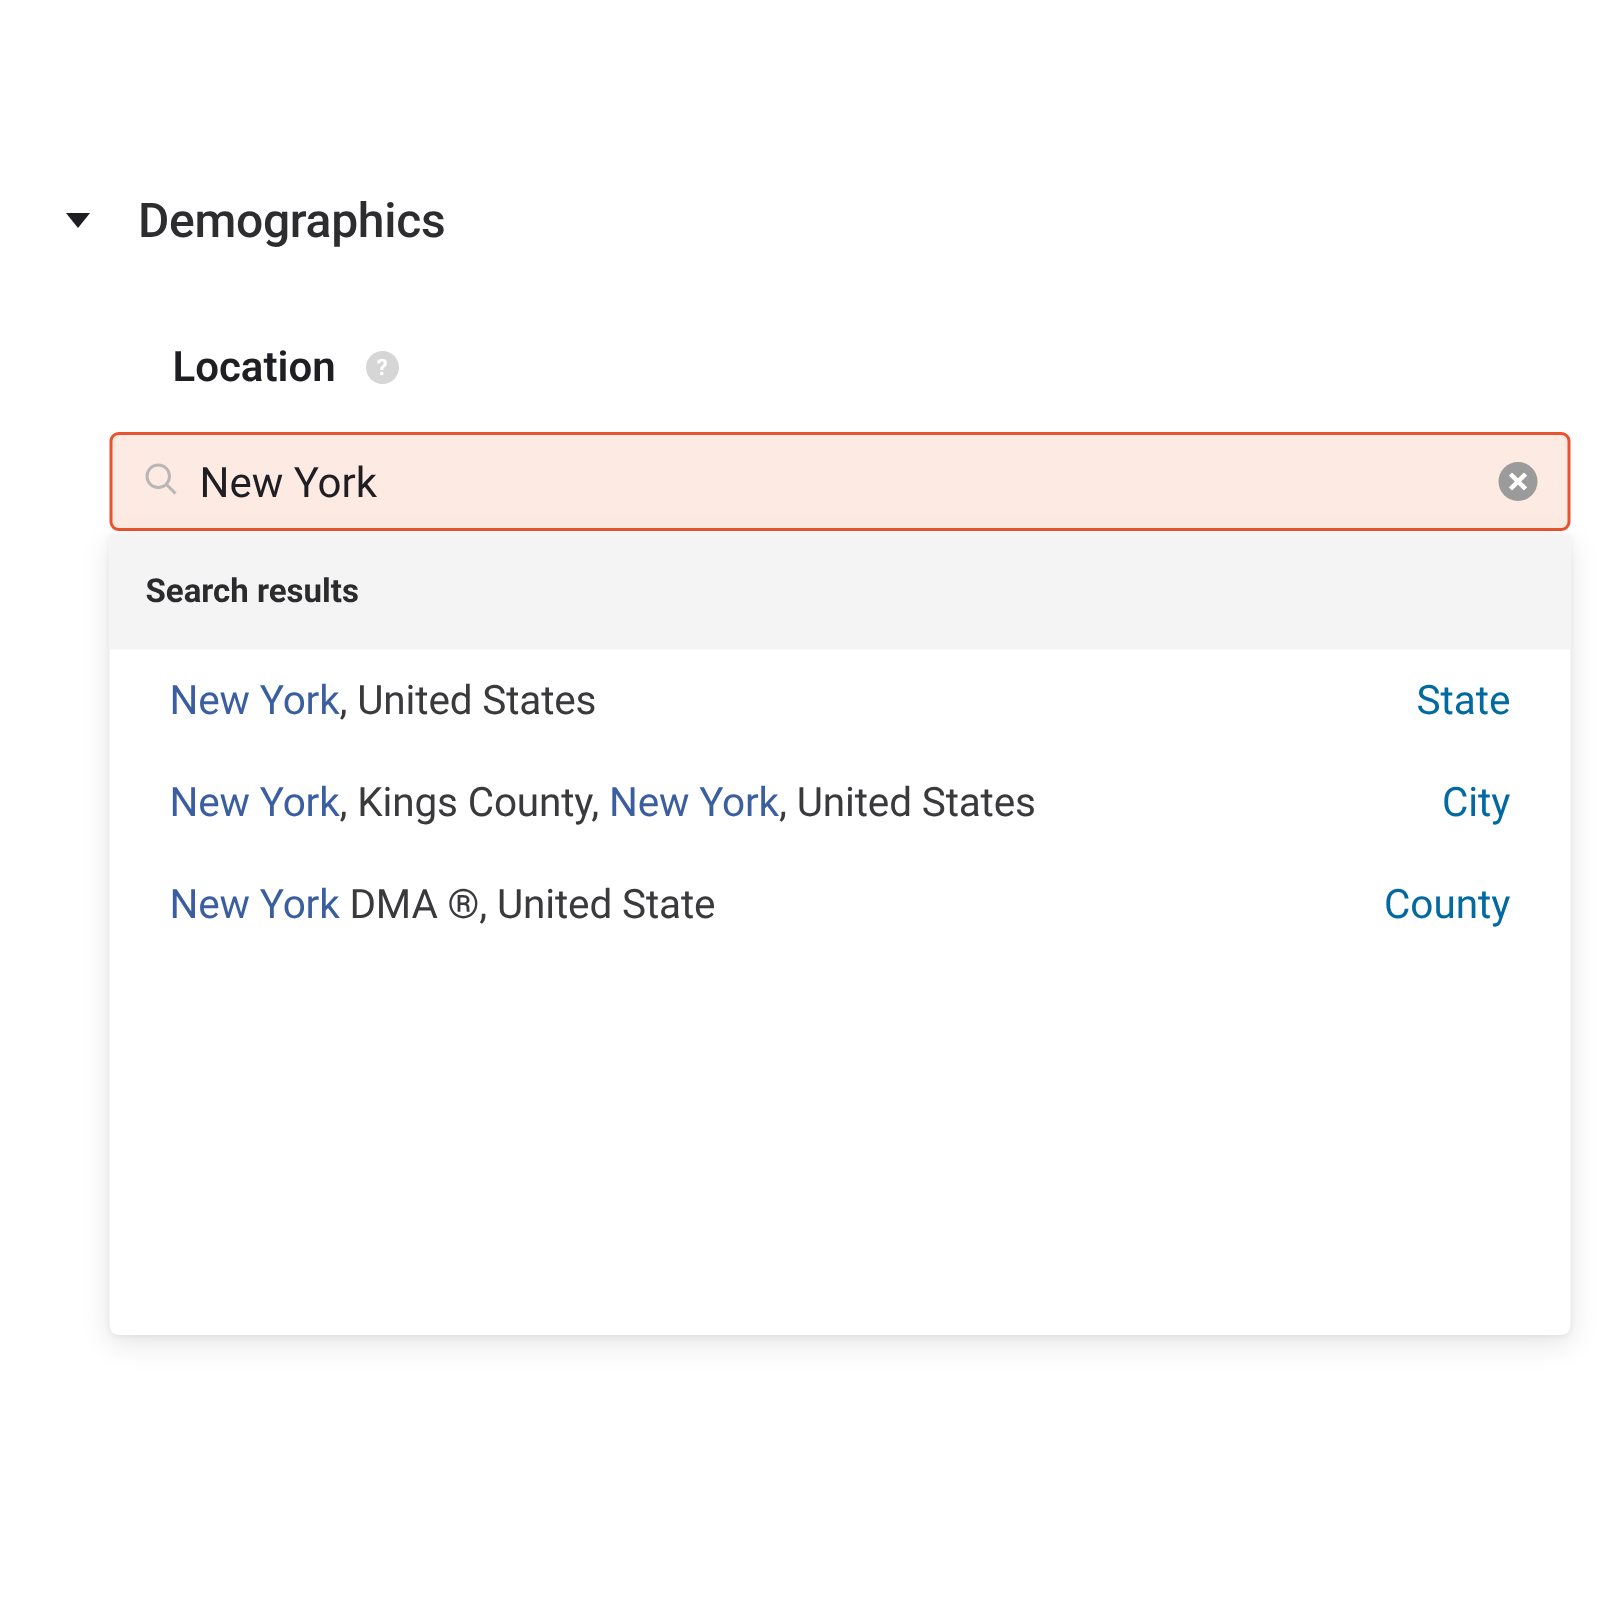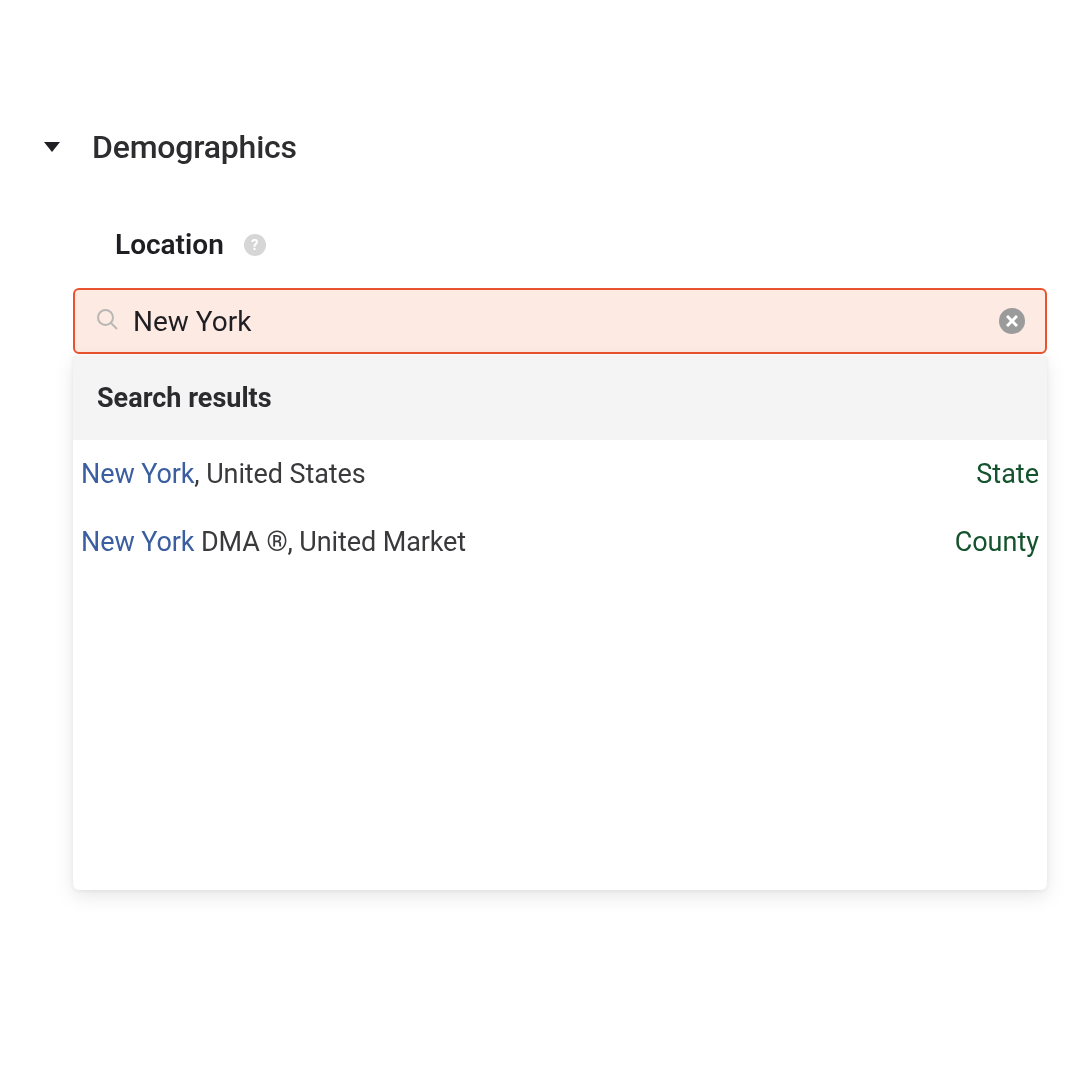--- a/index.html
+++ b/index.html
@@ -93,41 +93,41 @@
       width: 974px;
       height: 534px;
       background: #ffffff;
       border-radius: 0 0 6px 6px;
       box-shadow: 0 6px 20px rgba(0,0,0,0.10), 0 1px 4px rgba(0,0,0,0.06);
       overflow: hidden;
     }
     .dropdown-header {
       background: #f4f4f4;
       padding: 26px 24px;
-      font-size: 27px;
+      font-size: 22px;
       font-weight: 700;
       color: #2b2b2e;
     }
     .results { }
     .result-row {
       display: flex;
       align-items: flex-start;
       justify-content: space-between;
-      padding: 18px 8px;
+      padding: 18px 40px;
       cursor: pointer;
     }
     .result-text {
       font-size: 27px;
       color: #3a3a3d;
       letter-spacing: -0.1px;
     }
     .result-text .hl { color: #3a5ea0; }
     .result-type {
       font-size: 27px;
-      color: #14532d;
+      color: #0369a1;
     }
   </style>
 </head>
 <body>
 
 <div class="section-header">
   <span class="caret"></span>
   <span class="section-title">Demographics</span>
 </div>
 
@@ -153,17 +153,21 @@
 </div>
 
 <div class="dropdown">
   <div class="dropdown-header">Search results</div>
   <div class="results" id="results-container">
       <div class="result-row">
         <div class="result-text"><span class="hl">New York</span><span>, United States</span></div>
         <div class="result-type">State</div>
       </div>
       <div class="result-row">
-        <div class="result-text"><span class="hl">New York</span><span> DMA ®, United Market</span></div>
+        <div class="result-text"><span class="hl">New York</span><span>, Kings County, </span><span class="hl">New York</span><span>, United States</span></div>
+        <div class="result-type">City</div>
+      </div>
+      <div class="result-row">
+        <div class="result-text"><span class="hl">New York</span><span> DMA ®, United State</span></div>
         <div class="result-type">County</div>
       </div>
     </div>
 </div>
 
 </body></html>

